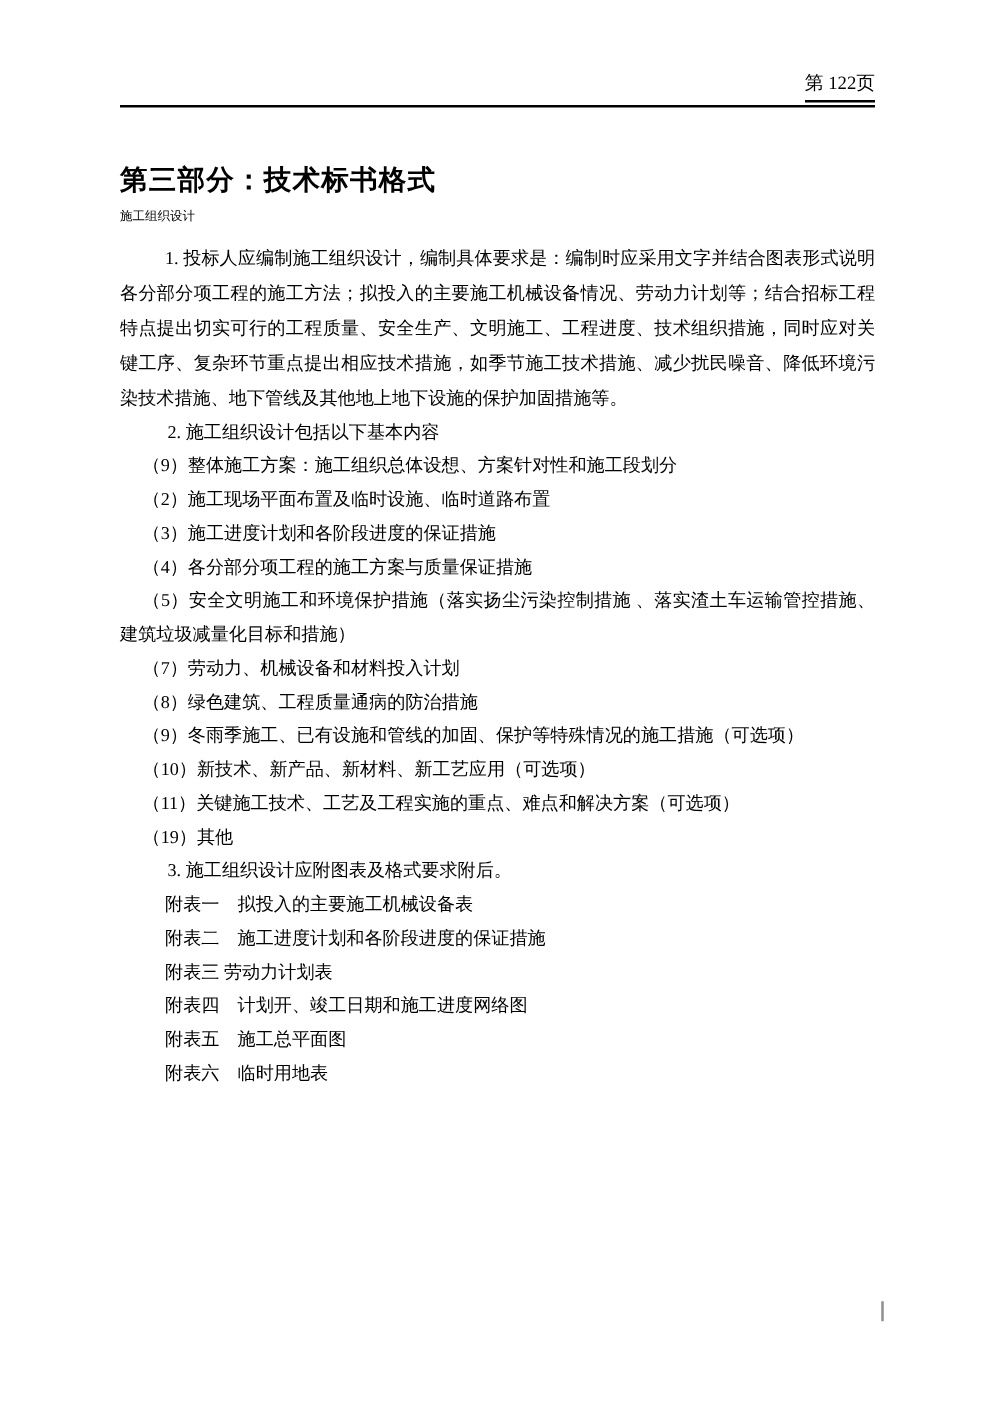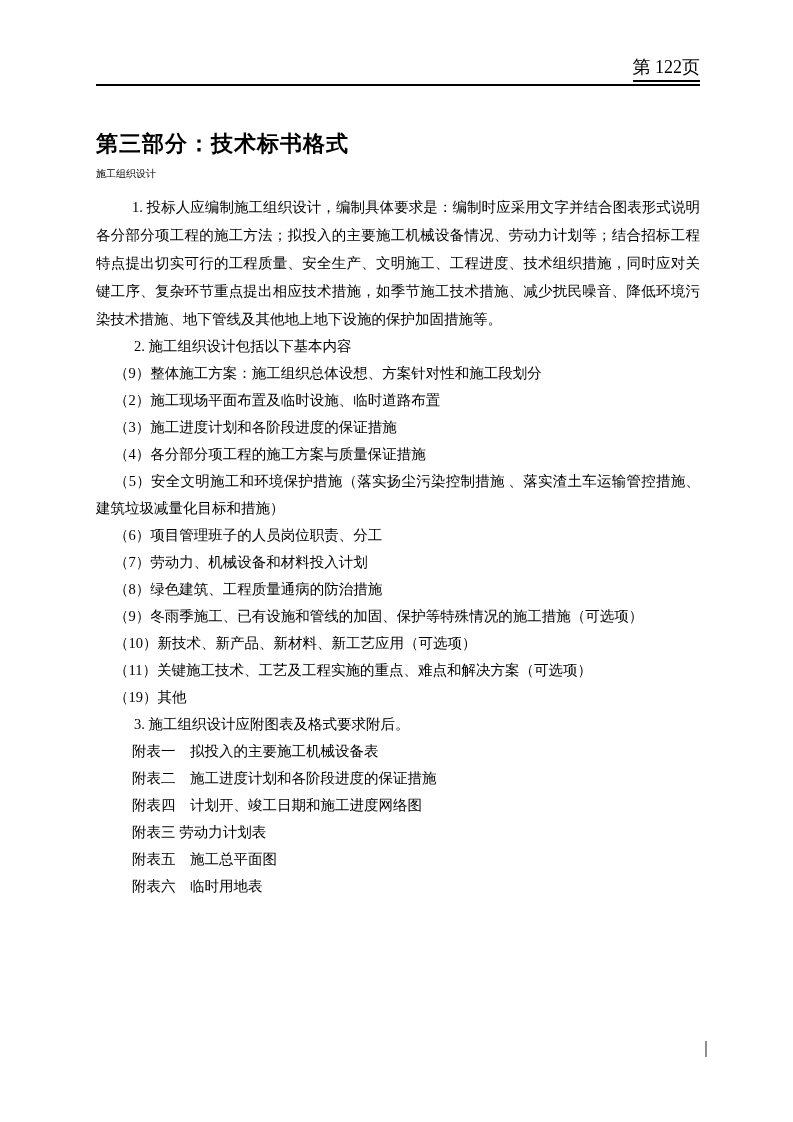--- a/index.html
+++ b/index.html
@@ -13,21 +13,21 @@
     overflow: hidden;
   }
   .content-col {
     position: absolute;
     left: 96px;
     top: 56px;
     width: 604px;
   }
   .header {
     text-align: right;
-    font-size: 18px;
+    font-size: 15px;
     line-height: 22px;
     padding-bottom: 4px;
     border-bottom: 2px solid #000000;
   }
   .page-number {
     display: inline-block;
     padding-bottom: 2px;
     border-bottom: 2px solid #000000;
     margin-bottom: -2px;
   }
@@ -87,33 +87,32 @@
 
     <p class="para-1">1. 投标人应编制施工组织设计，编制具体要求是：编制时应采用文字并结合图表形式说明各分部分项工程的施工方法；拟投入的主要施工机械设备情况、劳动力计划等；结合招标工程特点提出切实可行的工程质量、安全生产、文明施工、工程进度、技术组织措施，同时应对关键工序、复杂环节重点提出相应技术措施，如季节施工技术措施、减少扰民噪音、降低环境污染技术措施、地下管线及其他地上地下设施的保护加固措施等。</p>
 
     <p class="line num-line">2. 施工组织设计包括以下基本内容</p>
 
     <p class="line list-item">（9）整体施工方案：施工组织总体设想、方案针对性和施工段划分</p>
     <p class="line list-item">（2）施工现场平面布置及临时设施、临时道路布置</p>
     <p class="line list-item">（3）施工进度计划和各阶段进度的保证措施</p>
     <p class="line list-item">（4）各分部分项工程的施工方案与质量保证措施</p>
     <p class="line list-item">（5）安全文明施工和环境保护措施（落实扬尘污染控制措施 、落实渣土车运输管控措施、建筑垃圾减量化目标和措施）</p>
-    <p class="line list-item">（6）项目管理班子的人员岗位职责、分工</p>
     <p class="line list-item">（7）劳动力、机械设备和材料投入计划</p>
     <p class="line list-item">（8）绿色建筑、工程质量通病的防治措施</p>
     <p class="line list-item">（9）冬雨季施工、已有设施和管线的加固、保护等特殊情况的施工措施（可选项）</p>
     <p class="line list-item">（10）新技术、新产品、新材料、新工艺应用（可选项）</p>
     <p class="line list-item">（11）关键施工技术、工艺及工程实施的重点、难点和解决方案（可选项）</p>
     <p class="line list-item">（19）其他</p>
 
     <p class="line num-line">3. 施工组织设计应附图表及格式要求附后。</p>
 
     <p class="line appendix-line">附表一　拟投入的主要施工机械设备表</p>
     <p class="line appendix-line">附表二　施工进度计划和各阶段进度的保证措施</p>
+    <p class="line appendix-line">附表三 劳动力计划表</p>
     <p class="line appendix-line">附表四　计划开、竣工日期和施工进度网络图</p>
-    <p class="line appendix-line">附表三 劳动力计划表</p>
     <p class="line appendix-line">附表五　施工总平面图</p>
     <p class="line appendix-line">附表六　临时用地表</p>
 
   </div>
 
   <div class="cursor-mark"></div>
 </div>
 
 </body></html>

